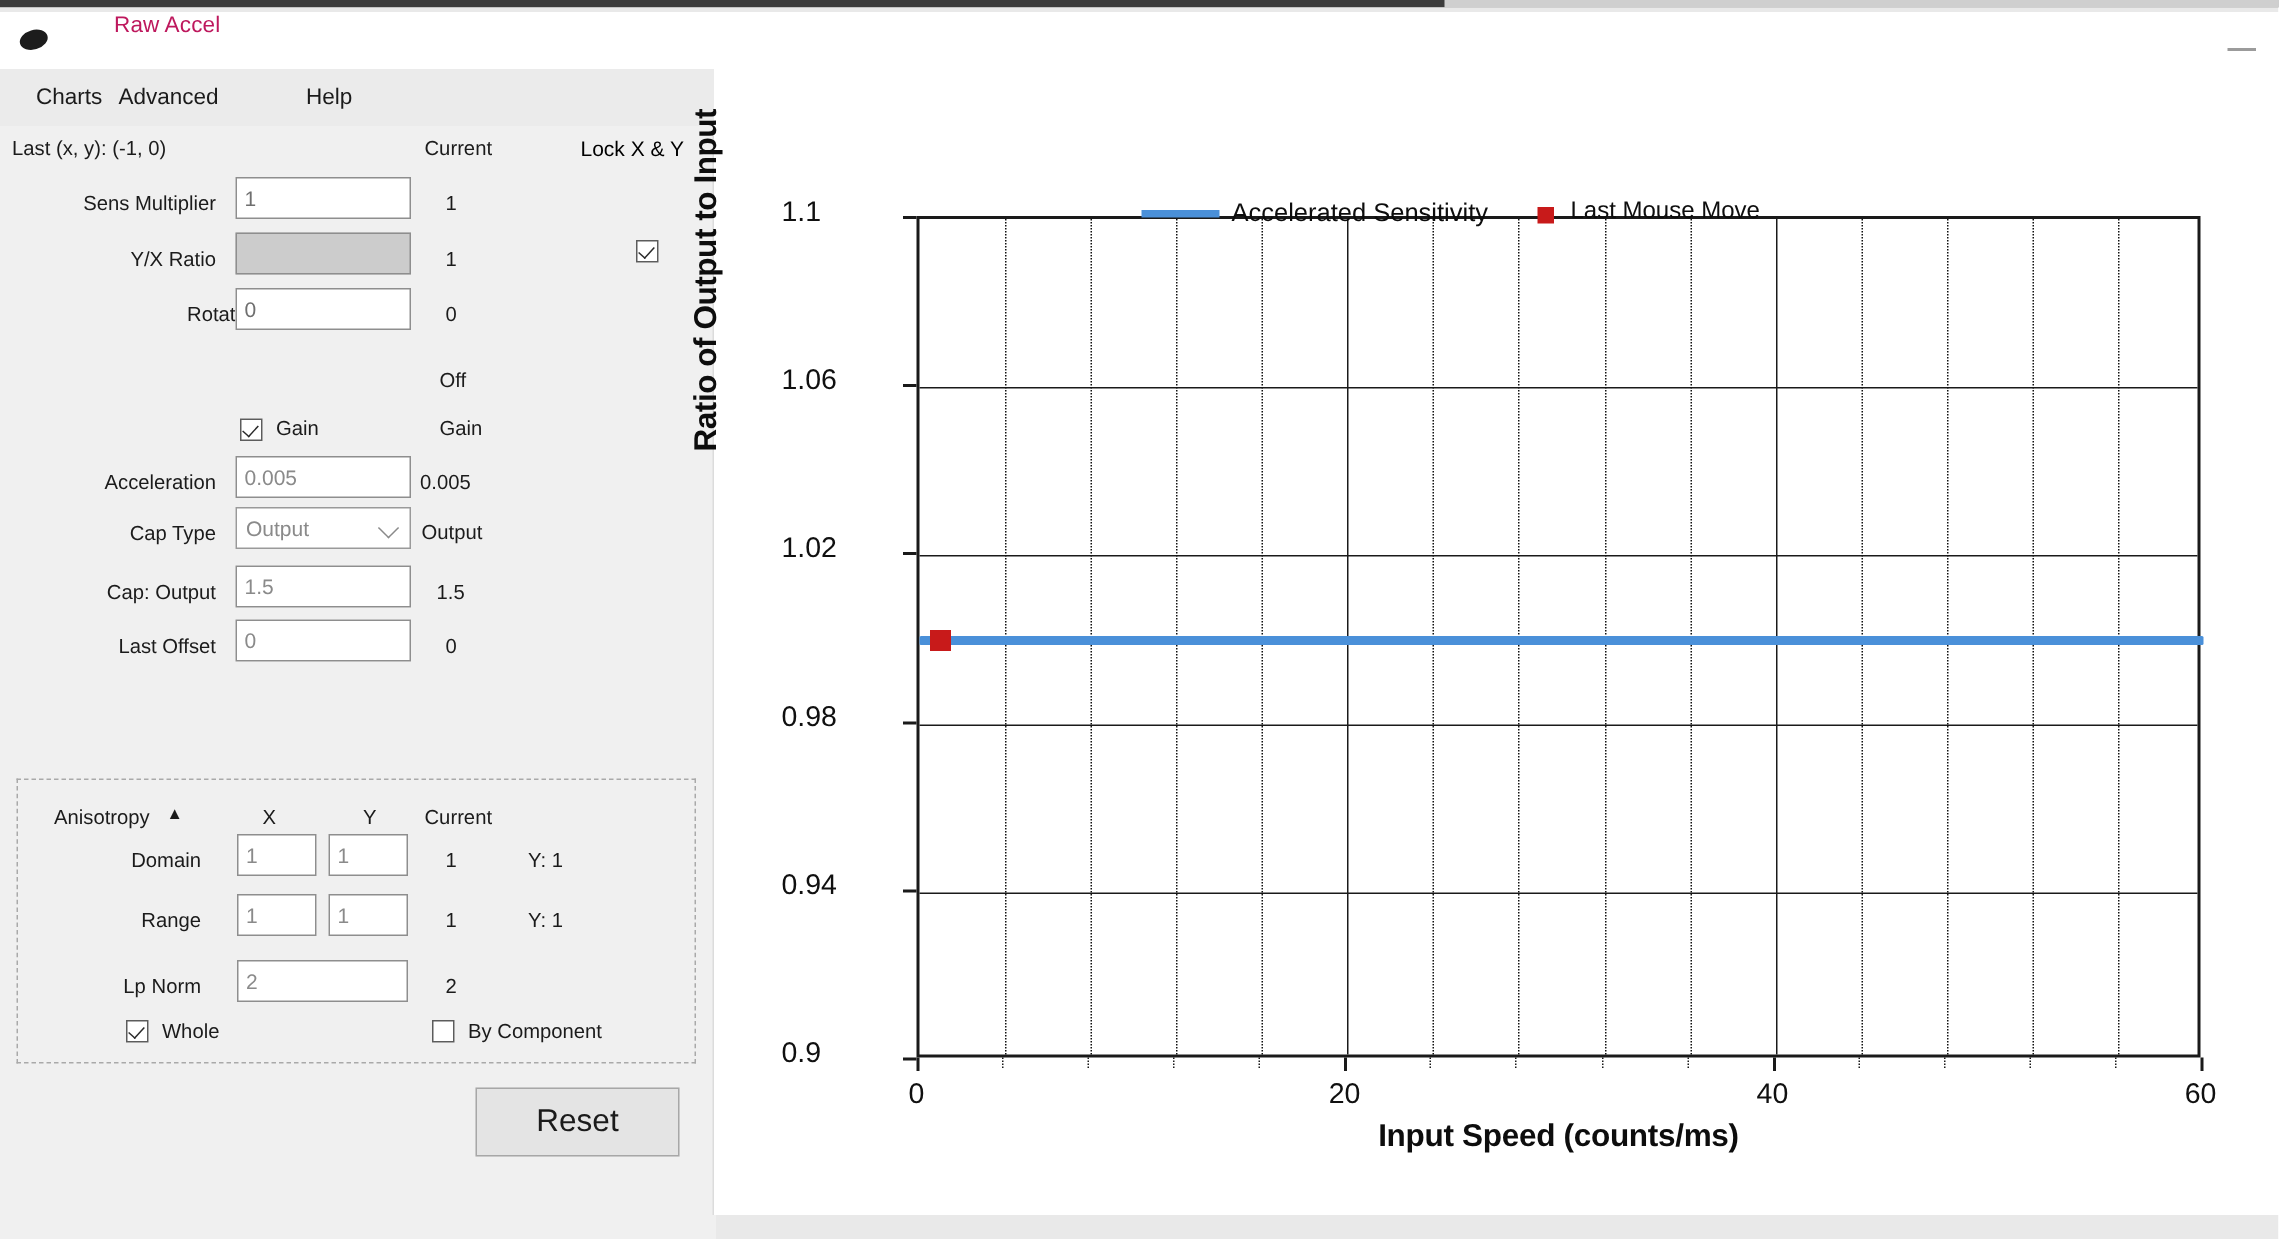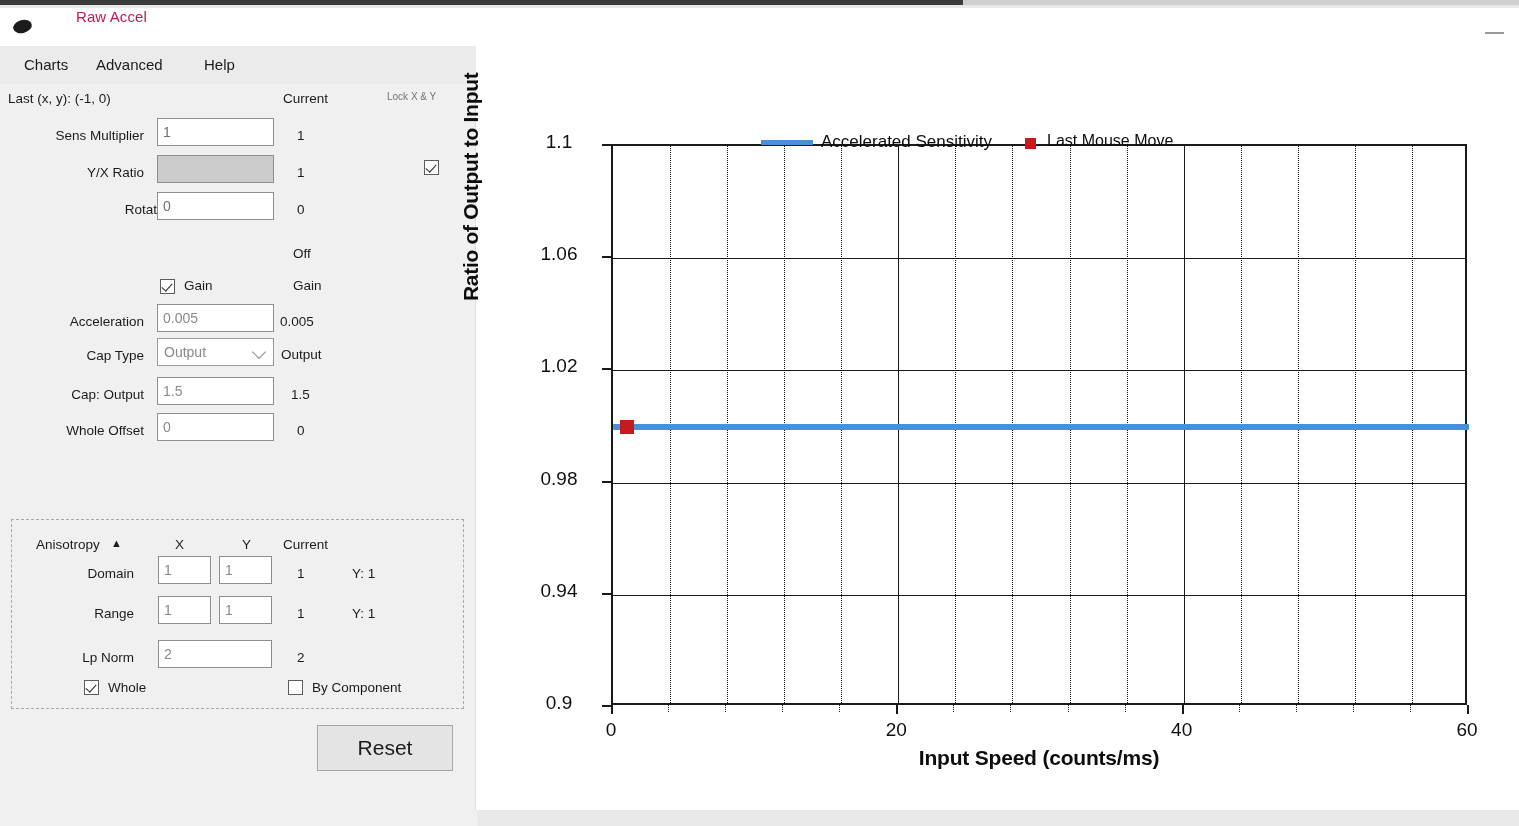--- a/index.html
+++ b/index.html
@@ -102,41 +102,41 @@
   .menu-item {
     position: absolute;
     top: 8px;
     font-size: 15px;
     color: #1b1b1b;
     padding: 2px 7px;
     white-space: nowrap;
     cursor: default;
   }
   .mi-0 { left: 17px; }
-  .mi-1 { left: 89px; }
+  .mi-1 { left: 72px; }
   .mi-2 { left: 197px; }
 
   .last-xy {
     position: absolute;
     left: 8px; top: 45px;
     font-size: 13.5px;
     color: #1b1b1b;
     white-space: nowrap;
   }
   .col-current-hdr {
     position: absolute;
     left: 283px; top: 45px;
     font-size: 13.5px;
     color: #1b1b1b;
   }
   .col-lock-hdr {
     position: absolute;
     left: 387px; top: 45px;
-    font-size: 10px;
-    color: #737373;
+    font-size: 14px;
+    color: #000000;
     white-space: nowrap;
     text-align: right;
   }
 
   
   .row-label {
     position: absolute;
     font-size: 13.5px;
     color: #1b1b1b;
     text-align: right;
@@ -312,21 +312,21 @@
     background: #c81a1a;
   }
 
   
   .ytick {
     position: absolute;
     right: 0;
     font-size: 19px;
     color: #101010;
     white-space: nowrap;
-    text-align: center;
+    text-align: left;
   }
   .ytick-mark {
     position: absolute;
     width: 9px; height: 0;
     border-top: 2px solid #1a1a1a;
   }
   .xtick {
     position: absolute;
     font-size: 19px;
     color: #101010;
@@ -459,21 +459,21 @@
     <div class="combo disabled" style="left:157px; top:292px; width:117px; height:28px;">
       <span class="ctext">Output</span>
       <span class="chev"></span>
     </div>
     <div class="cur-val" style="left:281px; top:301px;">Output</div>
 
     <div class="row-label" style="left:0px; top:341px; width:144px;">Cap: Output</div>
     <input class="tbox" style="left: 157px; top: 331px; width: 117px; height: 28px;" value="1.5">
     <div class="cur-val" style="left:291px; top:341px;">1.5</div>
 
-    <div class="row-label" style="left:0px; top:377px; width:144px;">Whole Offset</div>
+    <div class="row-label" style="left:0px; top:377px; width:144px;">Last Offset</div>
     <input class="tbox" style="left: 157px; top: 367px; width: 117px; height: 28px;" value="0">
     <div class="cur-val" style="left:297px; top:377px;">0</div>
 
     <div class="groupbox"></div>
 
     <div class="cbox-label" style="left:36px; top:491px;">Anisotropy</div>
     <div class="cbox-label" style="left:111px; top:491px; font-size:11px;">▲</div>
     <div class="cbox-label" style="left:175px; top:491px;">X</div>
     <div class="cbox-label" style="left:242px; top:491px;">Y</div>
     <div class="cbox-label" style="left:283px; top:491px;">Current</div>

